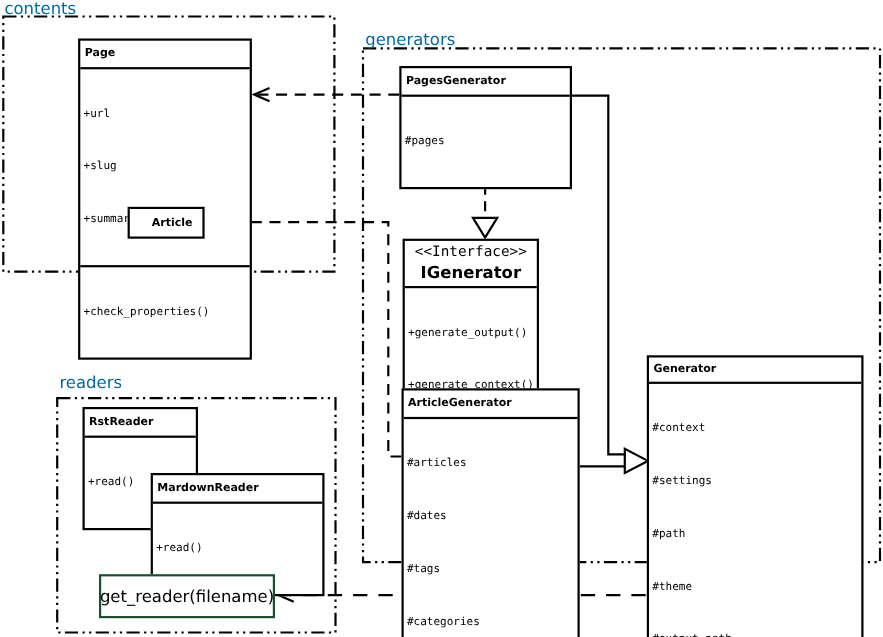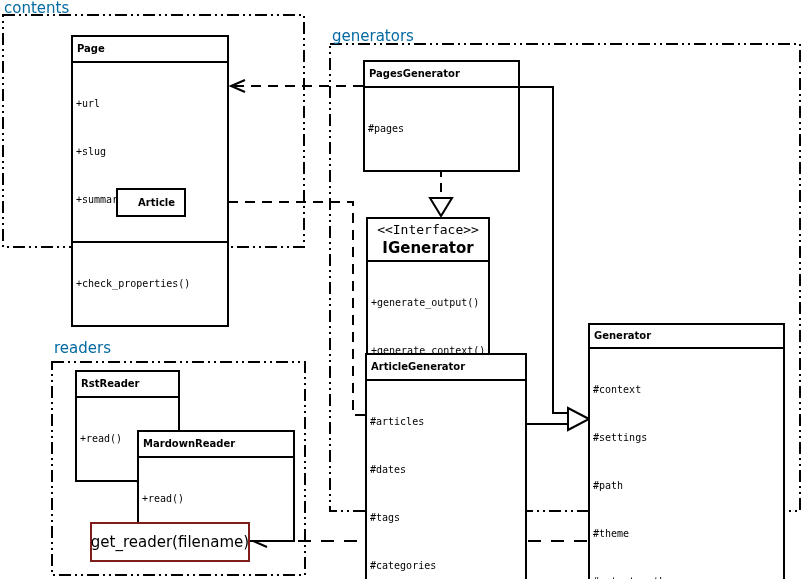--- a/index.html
+++ b/index.html
@@ -25,21 +25,21 @@
   }
   .iface-name{
     font-weight:bold;font-size:15px;line-height:20px;padding-bottom:2px;text-align:center;
   }
   .sec{
     border-top:2px solid #000;padding:1px 3px;
     font-family:"DejaVu Sans Mono","Liberation Mono",monospace;
     font-size:10px;line-height:16px;white-space:pre;overflow:hidden;
   }
   .fn-box{
-    position:absolute;background:#fff;border:2px solid #7f1d1d;box-sizing:border-box;
+    position:absolute;background:#fff;border:2px solid #14532d;box-sizing:border-box;
     display:flex;align-items:center;justify-content:center;
     font-size:15px;white-space:nowrap;
   }
 </style>
 </head>
 <body>
 
 <div class="canvas">
 
   <svg class="layer" viewBox="0 0 803 579">

